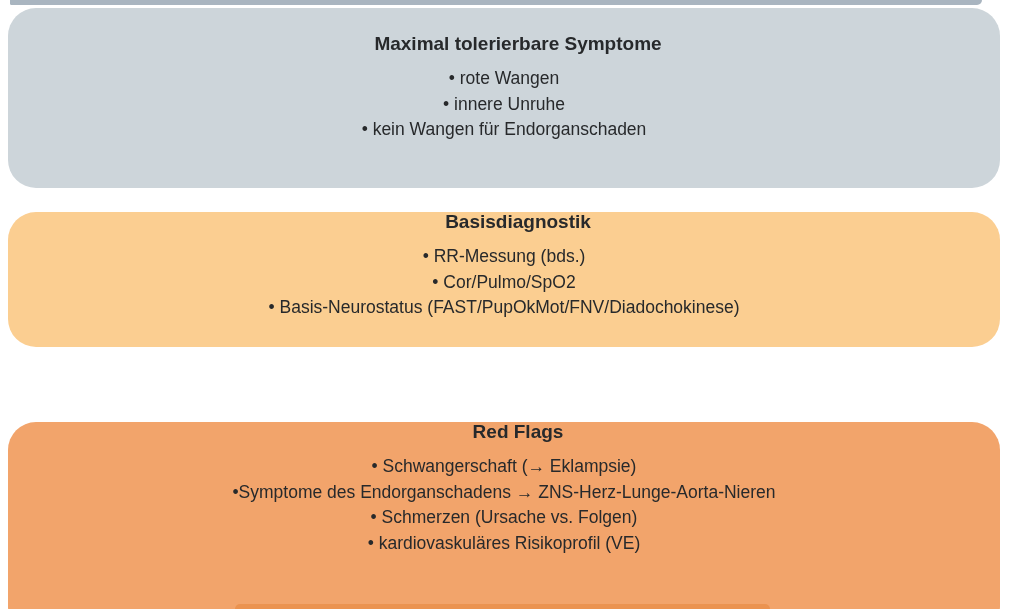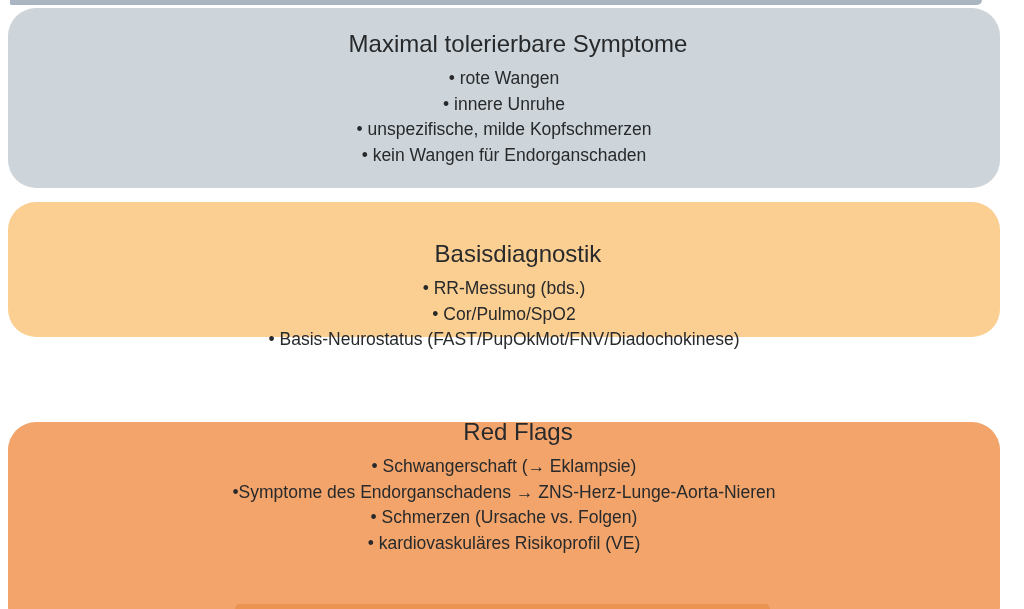--- a/index.html
+++ b/index.html
@@ -33,44 +33,43 @@
   .infobox {
     position: absolute;
     left: 8px;
     width: 992px;
     border-radius: 28px;
     box-sizing: border-box;
     text-align: center;
     color: #27292b;
   }
   .infobox.b1 { top: 8px;   height: 180px; padding-top: 26px; }
-  .infobox.b2 { top: 202px; height: 135px; padding-top: 42px; }
+  .infobox.b2 { top: 212px; height: 135px; }
   .infobox.b3 { top: 422px; height: 212px; padding-top: 0; }
   .infobox .title {
-    font-size: 24px;
-    font-weight: normal;
+    font-size: 19px;
+    font-weight: bold;
     line-height: 20px;
     margin-bottom: 12px;
     margin-left: 28px;
   }
   .infobox .item {
     font-size: 17.5px;
     line-height: 25.5px;
   }
 </style>
 </head>
 <body>
 
 <div class="strip-top" style="background: rgb(169, 181, 192);"></div>
 
 <div class="infobox b1" style="background: rgb(205, 213, 218);">
   <div class="title">Maximal tolerierbare Symptome</div>
   <div class="item">• rote Wangen</div>
   <div class="item">• innere Unruhe</div>
-  <div class="item">• unspezifische, milde Kopfschmerzen</div>
   <div class="item">• kein Wangen für Endorganschaden</div>
 </div>
 
 <div class="infobox b2" style="background: rgb(251, 206, 145);">
   <div class="title">Basisdiagnostik</div>
   <div class="item">• RR-Messung (bds.)</div>
   <div class="item">• Cor/Pulmo/SpO2</div>
   <div class="item">• Basis-Neurostatus (FAST/PupOkMot/FNV/Diadochokinese)</div>
 </div>
 

